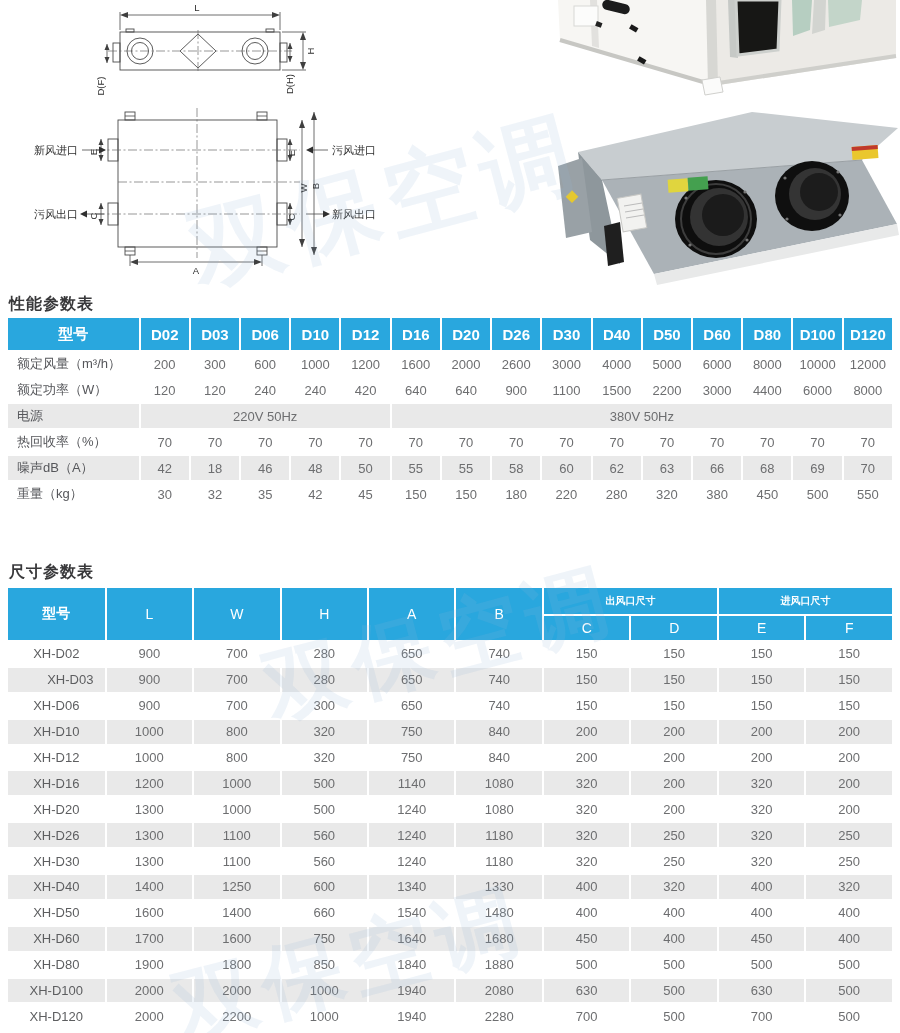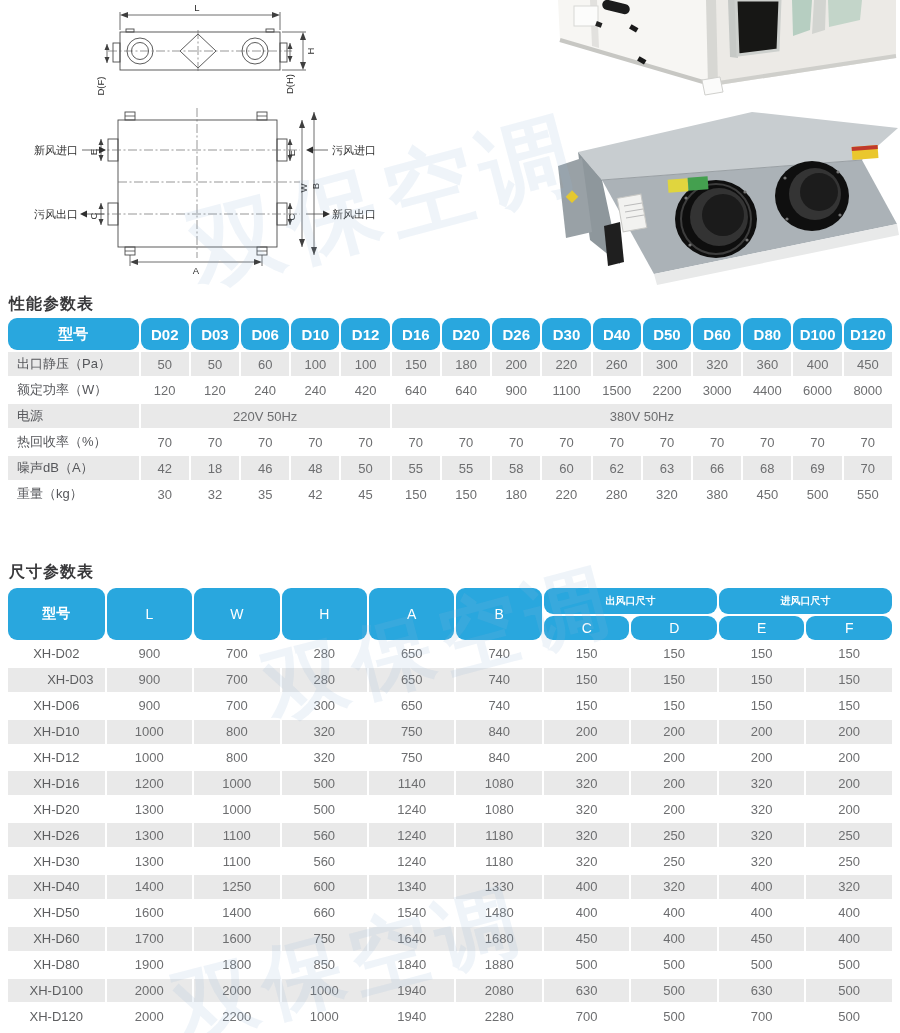--- a/index.html
+++ b/index.html
@@ -17,21 +17,21 @@
 
   table {
     position:absolute; left:6px; border-collapse:separate; border-spacing:2px;
     table-layout:fixed; width:888px; z-index:2;
   }
   #perf-table { top:316px; }
   #dim-table  { top:586px; }
 
   th {
     background:#29a7de; color:#fff; text-align:center; vertical-align:middle;
-    font-weight:bold; overflow:hidden; white-space:nowrap;border-radius:9px;
+    font-weight:bold; overflow:hidden; white-space:nowrap;
   }
   #perf-table th { height:32px; font-size:15px; }
   td {
     text-align:center; vertical-align:middle; font-size:13px; color:#6d6e70;
     overflow:hidden; white-space:nowrap; background:#fff;
   }
   #perf-table td { height:24px; }
   #dim-table  td { height:23.9px; }
   .row-label { text-align:left; padding-left:9px; color:#55565a; }
   tr.shade td { background:#e9e9e9; }
@@ -279,37 +279,37 @@
           <th>D30</th>
           <th>D40</th>
           <th>D50</th>
           <th>D60</th>
           <th>D80</th>
           <th>D100</th>
           <th>D120</th>
         </tr>
       </thead>
     <tbody id="perf-body">
-        <tr class="shade">
-          <td class="row-label">出口静压（Pa）</td>
-          <td>50</td>
-          <td>50</td>
-          <td>60</td>
-          <td>100</td>
-          <td>100</td>
-          <td>150</td>
-          <td>180</td>
-          <td>200</td>
-          <td>220</td>
-          <td>260</td>
+        <tr>
+          <td class="row-label">额定风量（m³/h）</td>
+          <td>200</td>
           <td>300</td>
-          <td>320</td>
-          <td>360</td>
-          <td>400</td>
-          <td>450</td>
+          <td>600</td>
+          <td>1000</td>
+          <td>1200</td>
+          <td>1600</td>
+          <td>2000</td>
+          <td>2600</td>
+          <td>3000</td>
+          <td>4000</td>
+          <td>5000</td>
+          <td>6000</td>
+          <td>8000</td>
+          <td>10000</td>
+          <td>12000</td>
         </tr>
         <tr>
           <td class="row-label">额定功率（W）</td>
           <td>120</td>
           <td>120</td>
           <td>240</td>
           <td>240</td>
           <td>420</td>
           <td>640</td>
           <td>640</td>

